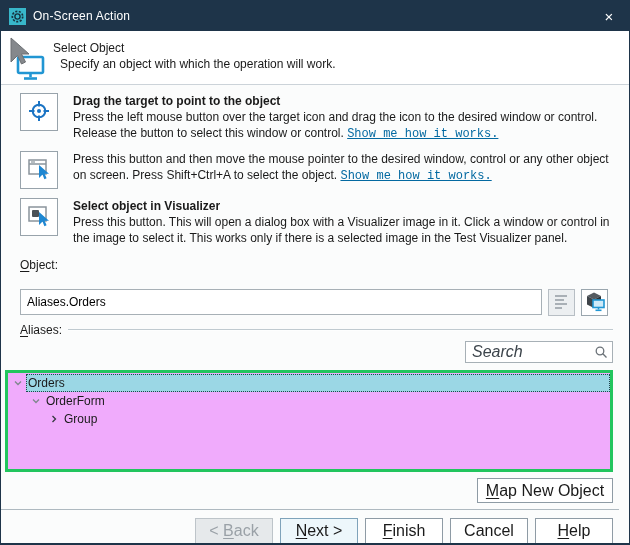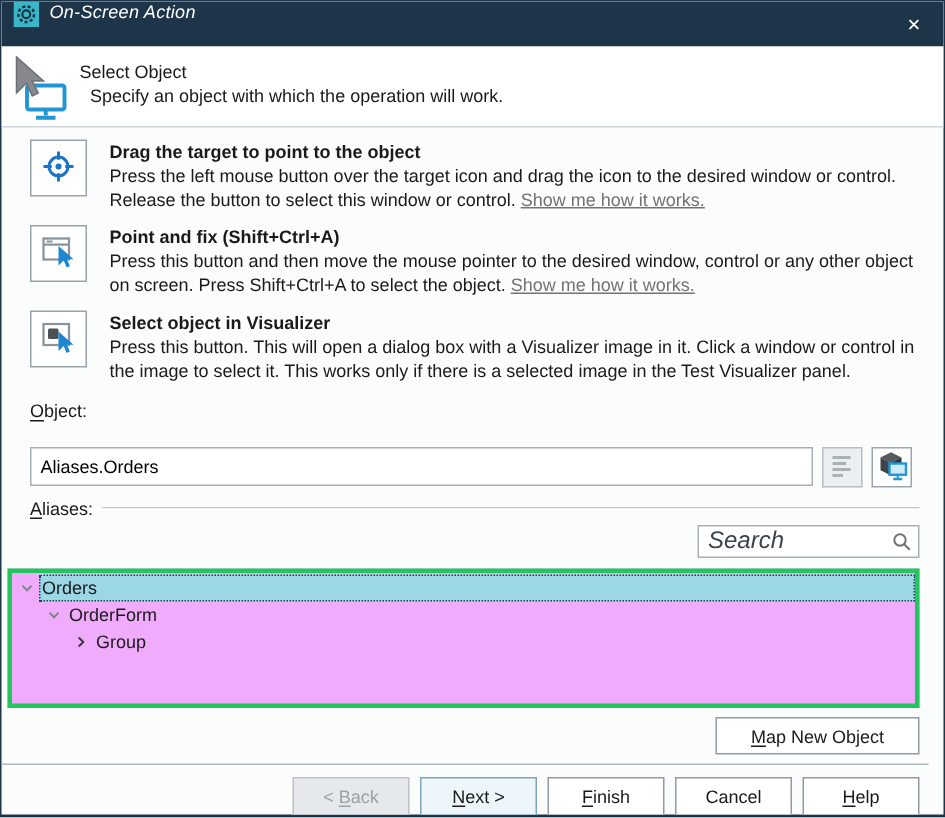--- a/index.html
+++ b/index.html
@@ -8,21 +8,21 @@
   .dialog {
     width: 630px; height: 545px;
     background: #fbfcfc;
     border: 1px solid #1e3449;
     border-bottom-width: 2px;
     position: relative; overflow: hidden;
   }
   
   .titlebar {
     height: 30px; background: #1e3449; color:#fff;
-    display:flex; align-items:flex-start; padding-left:8px;font-style:italic;
+    display:flex; align-items:center; padding-left:8px;
   }
   .titlebar-icon { width:17px; height:17px; display:inline-flex; margin-right:7px; }
   .titlebar-title { font-size:12px; flex:1; letter-spacing:.2px; }
   .close-btn {
     width:40px; height:30px; display:flex; align-items:center; justify-content:center;
     color:#fff; font-size:15px; cursor:default;
   }
   
   .header {
     height:54px; background:#ffffff; border-bottom:1px solid #ccd3d9;
@@ -35,21 +35,21 @@
   
   .content { padding:8px 16px 0 4px; height:459px; display:flex; flex-direction:column; }
   .option { display:flex; padding-left:15px; margin-bottom:9px; }
   .icon-btn {
     width:38px; height:38px; flex:none; background:#fff; border:1px solid #98a3ab;
     display:flex; align-items:center; justify-content:center; margin-right:15px; cursor:default;
   }
   .icon-btn.v3 svg { margin-top:1px; }
   .option-text { line-height:16px; padding-top:0; }
   .option-title { font-weight:bold; }
-  .option a { color:#737373; text-decoration:underline; cursor:pointer; }
+  .option a { color:#0369a1; text-decoration:underline; cursor:pointer;font-family:Liberation Mono, monospace; }
   .accel { text-decoration:underline; text-underline-offset:2px; }
   
   .field-label { padding-left:15px; margin-top:3px; height:15px; }
   .object-row { display:flex; padding-left:15px; margin-top:17px; align-items:flex-start; }
   .object-input {
     width:522px; height:26px; border:1px solid #a7b0b6; background:#fff;
     font-family:"Liberation Sans",sans-serif; font-size:12px; padding:0 6px; outline:none;
   }
   .small-btn {
     width:27px; height:27px; margin-left:6px; display:flex; align-items:center; justify-content:center;
@@ -73,21 +73,21 @@
   .tree-row .chev { width:16px; height:16px; flex:none; display:flex; align-items:center; justify-content:center; }
   .indent-0 { padding-left:2px; }
   .indent-1 { padding-left:20px; }
   .indent-2 { padding-left:38px; }
   .tree-label-wrap { flex:1; height:18px; display:flex; align-items:center; padding-left:2px; }
   .tree-row.selected .tree-label-wrap { background:#9bd7e5; outline:1px dotted #20444c; outline-offset:-1px; }
   
   .map-row { display:flex; justify-content:flex-end; margin-top:6px; }
   .btn {
     height:26px; background:#fff; border:1px solid #8e9ba5; font-family:"Liberation Sans",sans-serif;
-    font-size:12px; color:#1a1a1a; cursor:default;
+    font-size:16px; color:#1a1a1a; cursor:default;
   }
   .map-btn { width:136px; height:25px; }
   .separator { height:1px; background:#aeb9c0; margin:6px -6px 0 -6px; }
   .footer { display:flex; justify-content:flex-end; gap:7px; margin-top:8px; }
   .footer .btn { width:78px; }
   .btn.disabled { background:#e6e9eb; border-color:#bdc4c9; color:#9aa1a7; }
   .btn.default { background:#edf7fb; border-color:#7fa3ba; }
 </style>
 </head>
 <body>
@@ -147,21 +147,20 @@
         <span>
           <svg width="24" height="24" viewBox="0 0 24 24">
             <rect x="2" y="3" width="17" height="14" fill="#fff" stroke="#8a949c" stroke-width="1.5"></rect>
             <line x1="2" y1="7" x2="19" y2="7" stroke="#8a949c" stroke-width="1.5"></line>
             <line x1="4" y1="5" x2="8" y2="5" stroke="#8a949c" stroke-width="1.2"></line>
             <polygon points="12,8 12,21 15.5,17.6 17.4,22.3 19.6,21.3 17.6,16.8 22,16.8" fill="#1e87d2"></polygon>
           </svg>
         </span>
       </button>
       <div class="option-text">
-        <div class="option-title">Point and fix (Shift+Ctrl+A)</div>
         <div class="option-desc"><span>Press this button and then move the mouse pointer to the desired window, control or any other object on screen. Press Shift+Ctrl+A to select the object. </span><a>Show me how it works.</a></div>
       </div>
     </div>
 
     <div class="option">
       <button class="icon-btn v3">
         <span>
           <svg width="24" height="24" viewBox="0 0 24 24">
             <rect x="2" y="3" width="17" height="14" fill="#fff" stroke="#8a949c" stroke-width="1.5"></rect>
             <rect x="5" y="6" width="7" height="7" rx="1" fill="#4b5156"></rect>

